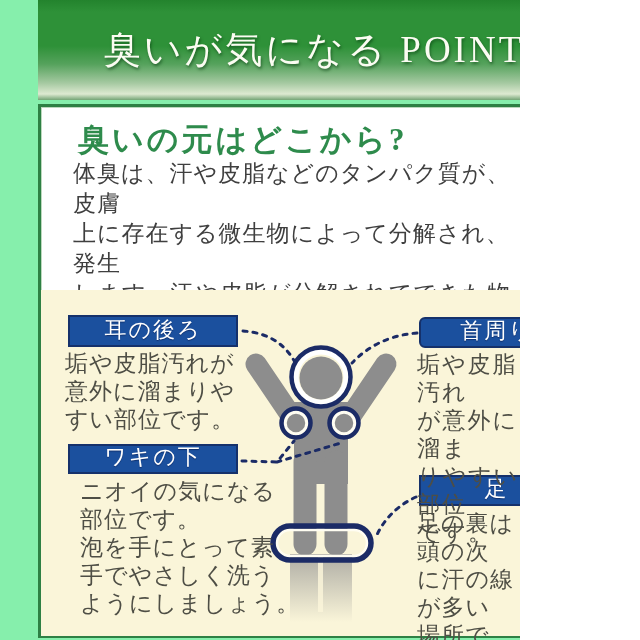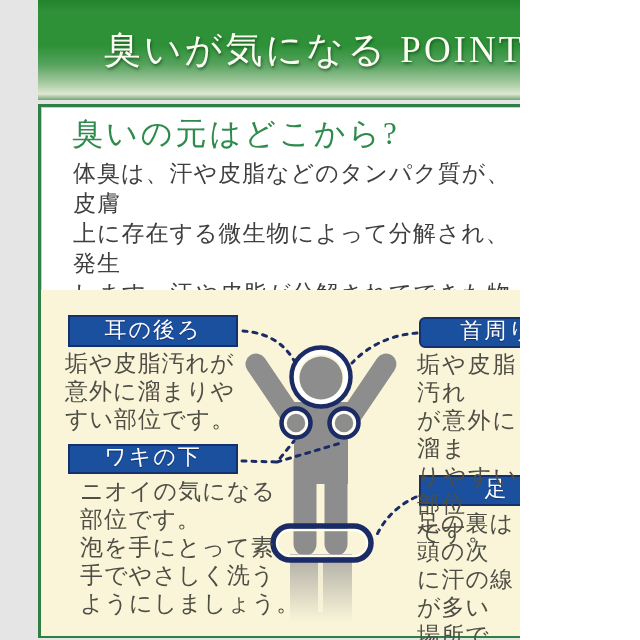--- a/index.html
+++ b/index.html
@@ -1,17 +1,17 @@
 <!DOCTYPE html>
 <html><head>
 <meta charset="utf-8">
 <style>
   html,body{margin:0;padding:0;background:#ffffff;}
   #page{
-    position:relative;width:520px;height:640px;overflow:hidden;background:#e5e5e5;
+    position:relative;width:520px;height:640px;overflow:hidden;background:#86efac;
     font-family:"Liberation Serif","DejaVu Serif",serif;
   }
   
   .banner{
     position:absolute;left:38px;top:0;width:552px;height:100px;
     background:linear-gradient(180deg,#23832d 0%,#2e9138 12%,#2e9138 46%,#55a25c 64%,#a5c9a1 83%,#dde9d1 94%,#74a476 100%);
     display:flex;align-items:center;justify-content:center;
   }
   .banner-title{
     color:#fbfcf2;font-size:37px;letter-spacing:3px;
@@ -65,21 +65,21 @@
 <body>
 
 <div id="page">
 
   <div class="banner">
     <span class="banner-title">臭いが気になる POINT</span>
   </div>
 
   <div class="content-box"></div>
 
-  <h1 class="intro-heading" style="margin:4px;font-weight:normal;">臭いの元はどこから?</h1>
+  <h1 class="intro-heading" style="margin:10px;font-weight:bold;">臭いの元はどこから?</h1>
 
   <p class="intro-body" style="margin:7px;">体臭は、汗や皮脂などのタンパク質が、皮膚
 上に存在する微生物によって分解され、発生
 します。汗や皮脂が分解されてできた物質が
 いやな臭いの原因となっているのです。</p>
 
   <div class="cream"></div>
 
   <svg class="figure-svg" viewBox="0 0 640 640" aria-hidden="true">
     <defs>

